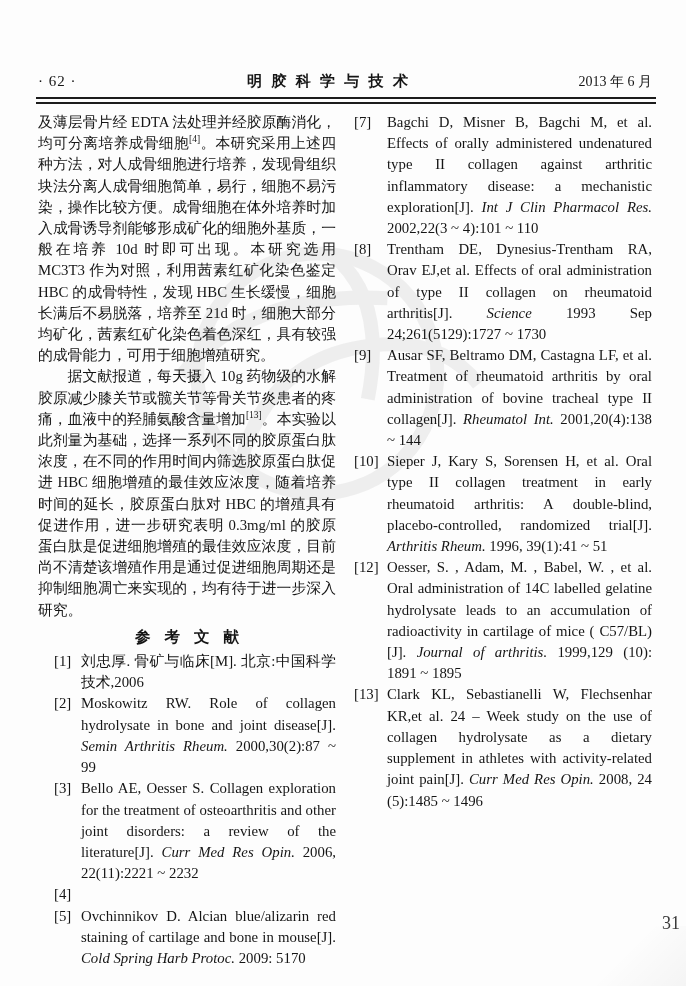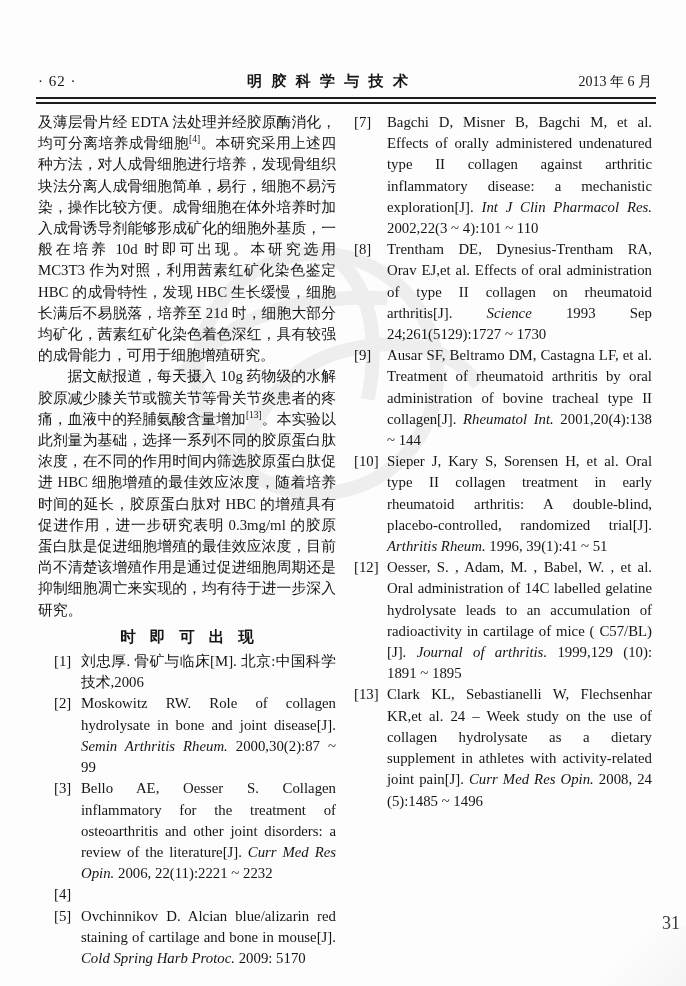--- a/index.html
+++ b/index.html
@@ -69,34 +69,34 @@
   <div class="rule"></div>
 
   <div class="columns">
 
     <div class="col col-left">
       <p><span>及薄层骨片经 EDTA 法处理并经胶原酶消化，均可分离培养成骨细胞</span><sup>[4]</sup><span>。本研究采用上述四种方法，对人成骨细胞进行培养，发现骨组织块法分离人成骨细胞简单，易行，细胞不易污染，操作比较方便。成骨细胞在体外培养时加入成骨诱导剂能够形成矿化的细胞外基质，一般在培养 10d 时即可出现。本研究选用 MC3T3 作为对照，利用茜素红矿化染色鉴定 HBC 的成骨特性，发现 HBC 生长缓慢，细胞长满后不易脱落，培养至 21d 时，细胞大部分均矿化，茜素红矿化染色着色深红，具有较强的成骨能力，可用于细胞增殖研究。</span></p>
 
       <p class="indent"><span>据文献报道，每天摄入 10g 药物级的水解胶原减少膝关节或髋关节等骨关节炎患者的疼痛，血液中的羟脯氨酸含量增加</span><sup>[13]</sup><span>。本实验以此剂量为基础，选择一系列不同的胶原蛋白肽浓度，在不同的作用时间内筛选胶原蛋白肽促进 HBC 细胞增殖的最佳效应浓度，随着培养时间的延长，胶原蛋白肽对 HBC 的增殖具有促进作用，进一步研究表明 0.3mg/ml 的胶原蛋白肽是促进细胞增殖的最佳效应浓度，目前尚不清楚该增殖作用是通过促进细胞周期还是抑制细胞凋亡来实现的，均有待于进一步深入研究。</span></p>
 
       <div class="refs-heading">
-        <span>时即可出现</span>
+        <span>参考文献</span>
       </div>
 
       <div class="ref">
         <span class="lbl">[1]</span>
         <div class="txt"><span>刘忠厚. 骨矿与临床[M]. 北京:中国科学技术,2006</span><i></i><span></span></div>
       </div>
       <div class="ref">
         <span class="lbl">[2]</span>
         <div class="txt"><span>Moskowitz RW. Role of collagen hydrolysate in bone and joint disease[J]. </span><i>Semin Arthritis Rheum.</i><span> 2000,30(2):87 ~ 99</span></div>
       </div>
       <div class="ref">
         <span class="lbl">[3]</span>
-        <div class="txt"><span>Bello AE, Oesser S. Collagen inflammatory for the treatment of osteoarthritis and other joint disorders: a review of the literature[J]. </span><i>Curr Med Res Opin.</i><span> 2006, 22(11):2221 ~ 2232</span></div>
+        <div class="txt"><span>Bello AE, Oesser S. Collagen exploration for the treatment of osteoarthritis and other joint disorders: a review of the literature[J]. </span><i>Curr Med Res Opin.</i><span> 2006, 22(11):2221 ~ 2232</span></div>
       </div>
       <div class="ref">
         <span class="lbl">[4]</span>
       </div>
       <div class="ref">
         <span class="lbl">[5]</span>
         <div class="txt"><span>Ovchinnikov D. Alcian blue/alizarin red staining of cartilage and bone in mouse[J]. </span><i>Cold Spring Harb Protoc.</i><span> 2009: 5170</span></div>
       </div>
 
     </div>

